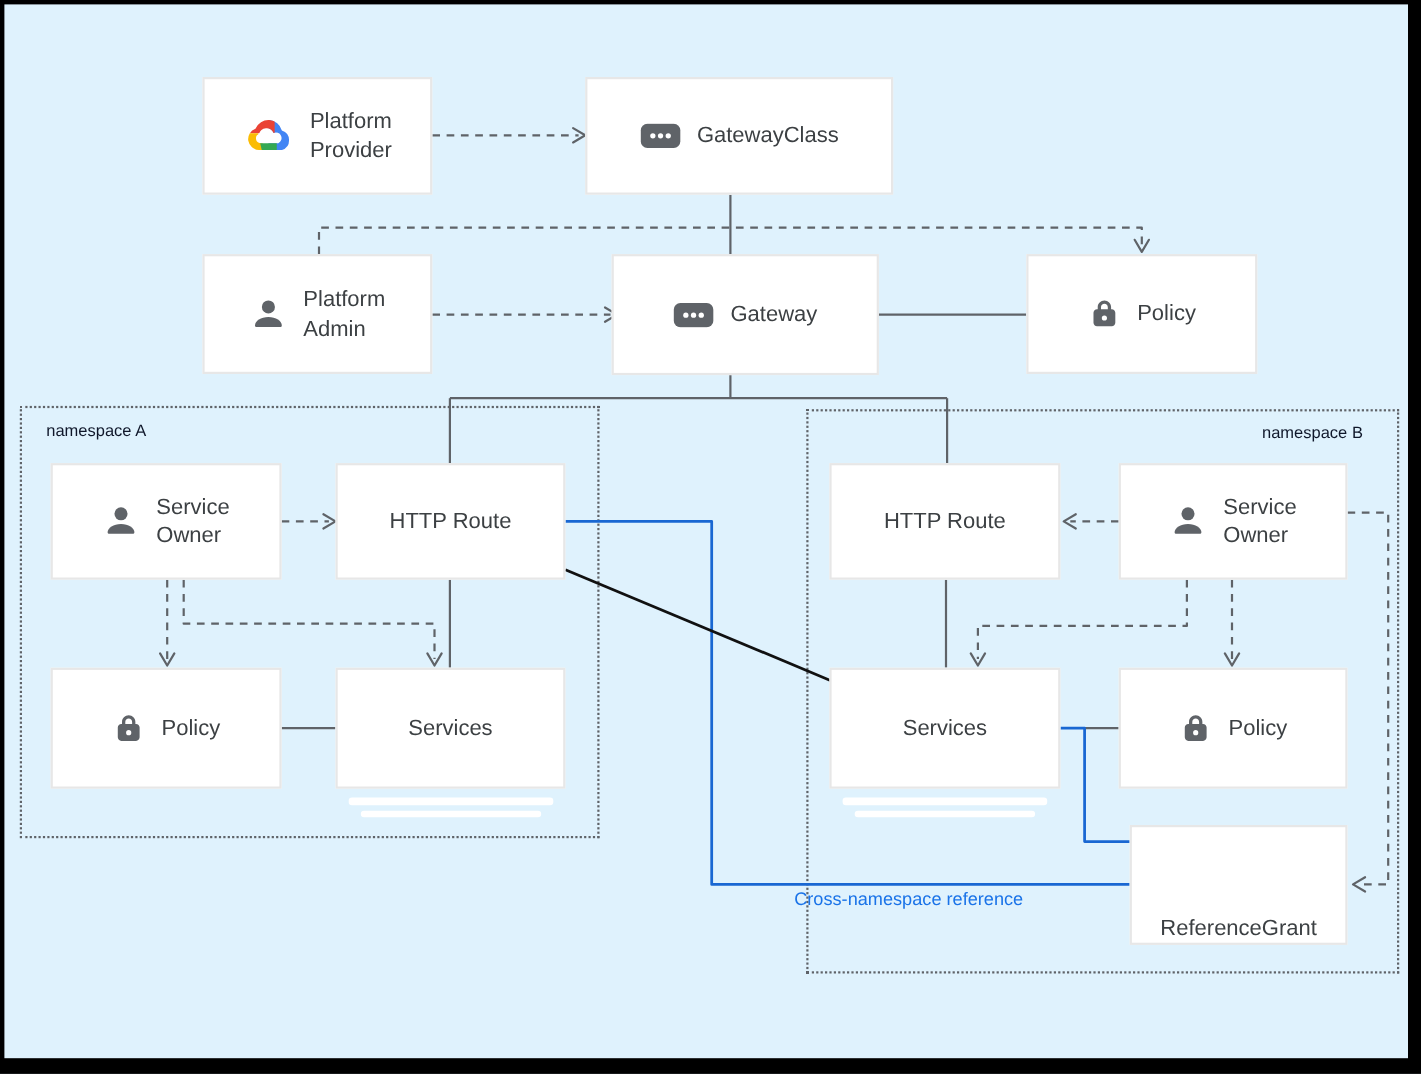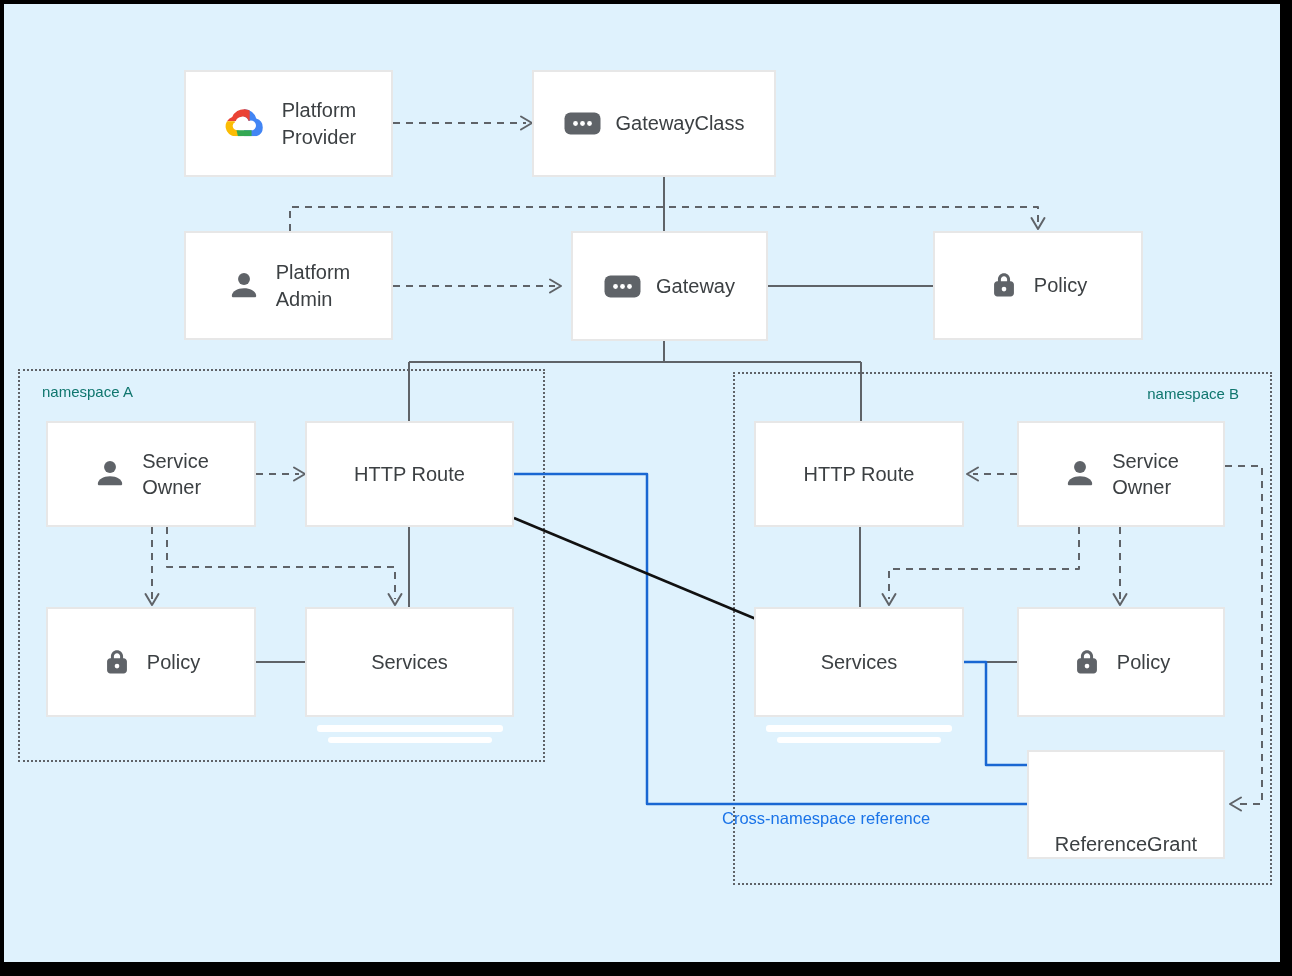--- a/index.html
+++ b/index.html
@@ -3,41 +3,41 @@
 <meta charset="utf-8">
 <style>
   html,body{margin:0;padding:0;background:#000;}
   #page{position:relative;width:1292px;height:976px;background:#000;overflow:hidden;
         font-family:"Liberation Sans","DejaVu Sans",sans-serif;}
   #canvas{position:absolute;left:4px;top:4px;width:1276px;height:958px;background:#dff2fd;}
 
   .ns{position:absolute;border:2px dotted #5f6368;z-index:1;box-sizing:border-box;}
   #ns-a{left:14px;top:365px;width:527px;height:393px;}
   #ns-b{left:729px;top:368px;width:539px;height:513px;}
-  .ns-label{position:absolute;z-index:4;font-size:15px;color:#0f766e;}
+  .ns-label{position:absolute;z-index:4;font-size:15px;color:#0f172a;}
   #ns-a-label{left:38px;top:379px;}
   #ns-b-label{right:41px;top:381px;text-align:center;margin-left:24px;}
 
   #edges{position:absolute;left:0;top:0;width:1292px;height:976px;z-index:2;pointer-events:none;}
   .edge-solid{stroke:#5f6368;stroke-width:2;fill:none;stroke-linejoin:round;}
   .edge-dashed{stroke:#5f6368;stroke-width:2;fill:none;stroke-dasharray:7 6;stroke-linejoin:round;}
   .edge-blue{stroke:#1967d2;stroke-width:2.5;fill:none;stroke-linejoin:round;}
   .edge-black{stroke:#111;stroke-width:2.5;fill:none;stroke-linejoin:round;}
   .arrowhead{stroke:#5f6368;stroke-width:2;fill:none;stroke-linejoin:round;stroke-linecap:round;}
 
   .node{position:absolute;z-index:3;background:#fff;border:2px solid #e7e7e7;box-sizing:border-box;
         display:flex;align-items:center;justify-content:center;gap:15px;
         color:#3c4043;font-size:20px;line-height:1.32;}
   .lbl{white-space:pre-line;}
   .icon{display:flex;align-items:center;justify-content:center;flex:0 0 auto;}
 
   #n-platform-provider{left:180px;top:66px;width:209px;height:107px;}
-  #n-gateway-class{left:528px;top:66px;width:244px;height:107px;}
+  #n-gateway-class{left:528px;top:66px;width:280px;height:107px;}
   #n-platform-admin{left:180px;top:227px;width:209px;height:109px;}
-  #n-gateway{left:567px;top:227px;width:197px;height:110px;}
+  #n-gateway{left:552px;top:227px;width:243px;height:110px;}
   #n-policy-top{left:929px;top:227px;width:210px;height:109px;}
   #n-service-owner-a{left:42px;top:417px;width:210px;height:106px;}
   #n-http-route-a{left:301px;top:417px;width:209px;height:106px;}
   #n-policy-a{left:42px;top:603px;width:210px;height:110px;}
   #n-services-a{left:301px;top:603px;width:209px;height:110px;}
   #n-http-route-b{left:750px;top:417px;width:210px;height:106px;}
   #n-service-owner-b{left:1013px;top:417px;width:208px;height:106px;}
   #n-services-b{left:750px;top:603px;width:210px;height:110px;}
   #n-policy-b{left:1013px;top:603px;width:208px;height:110px;}
   #n-reference-grant{left:1023px;top:746px;width:198px;height:109px;align-items:flex-end;}

